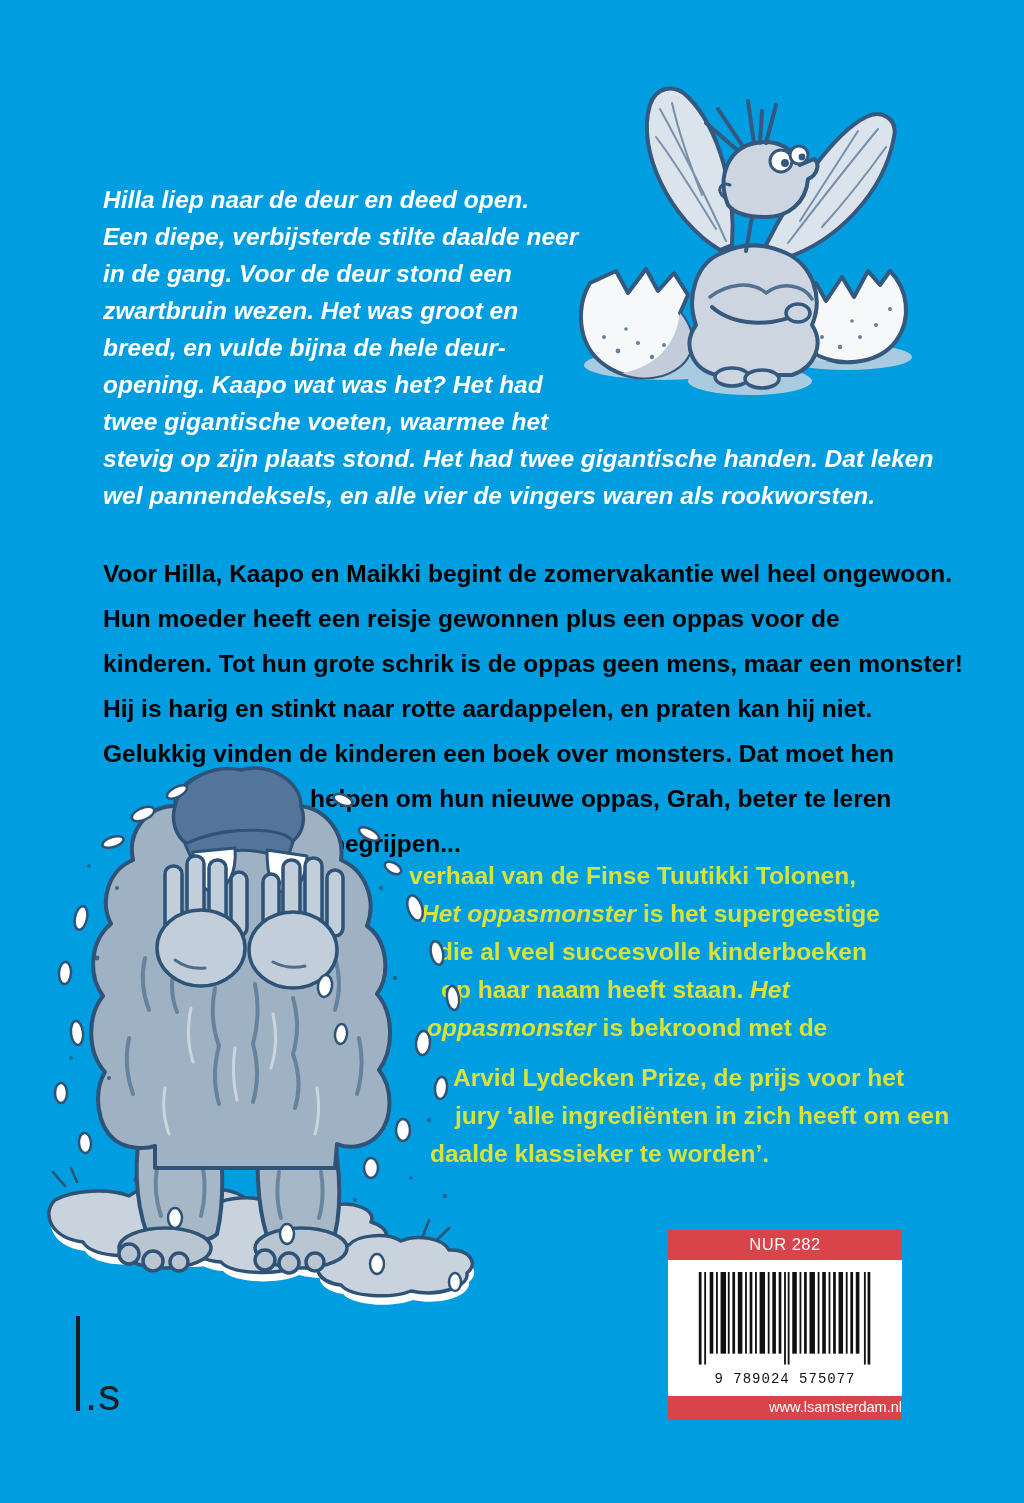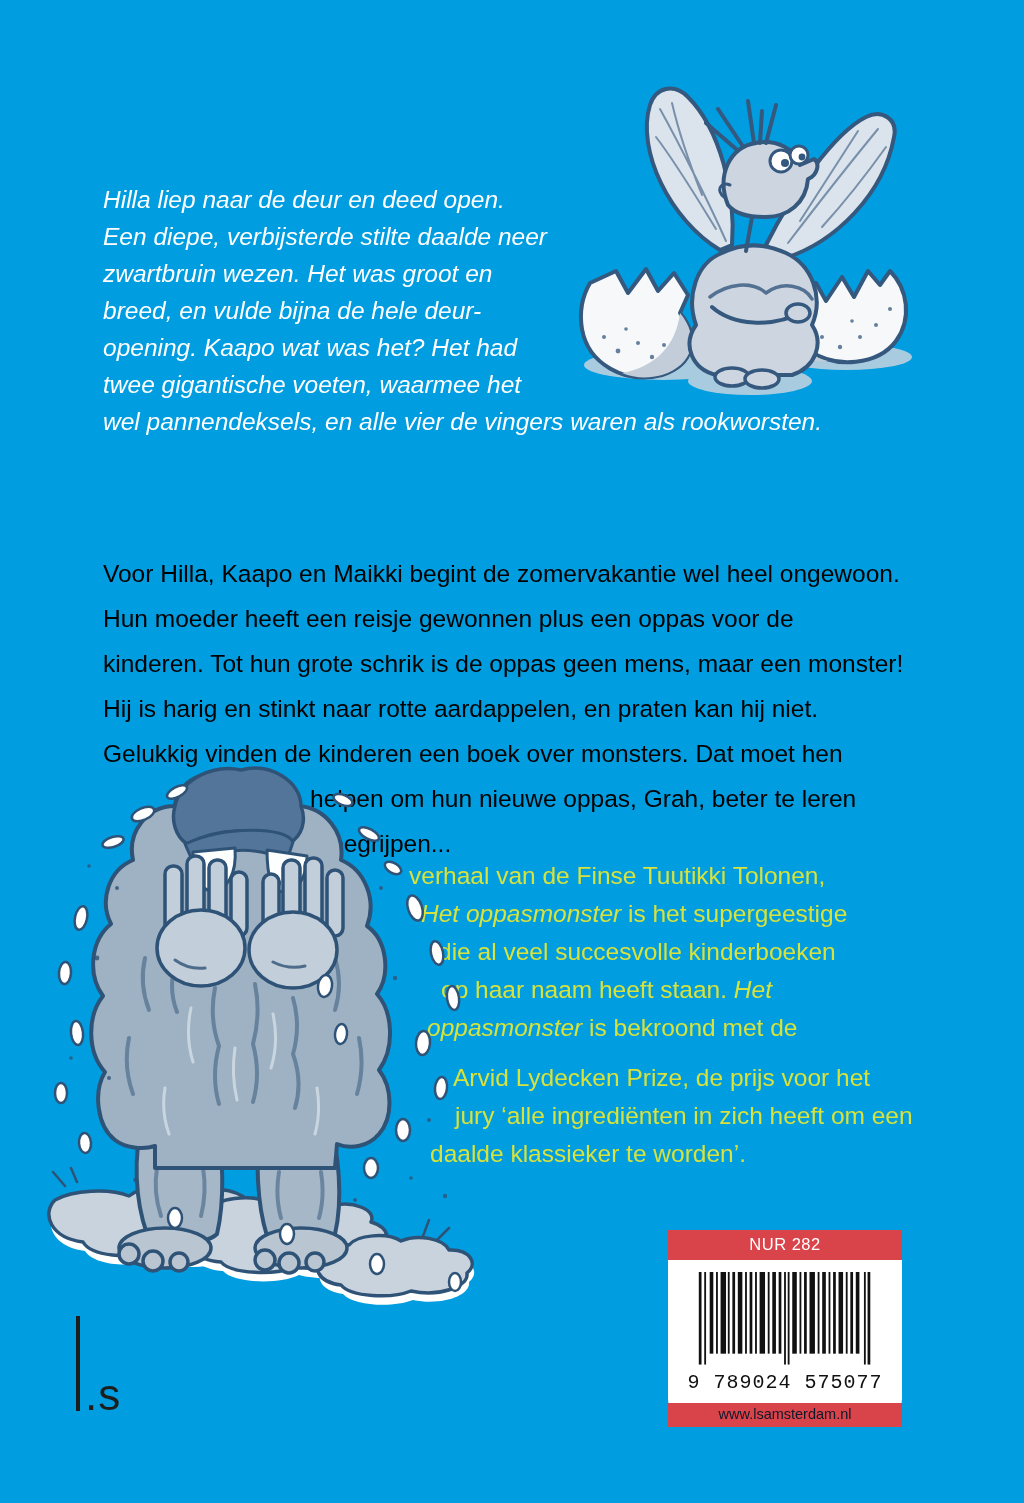--- a/index.html
+++ b/index.html
@@ -1,21 +1,21 @@
 <!DOCTYPE html>
 <html><head>
 <meta charset="utf-8">
 <style>
   html,body{margin:0;padding:0;}
   .page{
     position:relative;width:1024px;height:1503px;overflow:hidden;
     background:#009de0;
     font-family:"Liberation Sans",sans-serif;
   }
-  .txt-block{position:absolute;white-space:nowrap;}
+  .txt-block{position:absolute;white-space:nowrap;font-weight:bold;}
   .excerpt{left:103px;top:181px;color:#ffffff;font-style:italic;font-size:24.5px;line-height:37px;}
   .synopsis{left:103px;top:551px;color:#000000;font-size:24.5px;line-height:45px;}
   .synopsis .line:nth-child(6){padding-left:207px;}
   .synopsis .line:nth-child(7){padding-left:227px;}
   .blurb{left:398px;top:857px;color:#d7e23c;font-size:24.5px;line-height:38px;}
   .blurb .line:nth-child(1){padding-left:11px;}
   .blurb .line:nth-child(2){padding-left:23px;}
   .blurb .line:nth-child(3){padding-left:40px;}
   .blurb .line:nth-child(4){padding-left:43px;}
   .blurb .line:nth-child(5){padding-left:29px;}
@@ -30,40 +30,42 @@
   .crying{left:25px;top:748px;width:460px;height:560px;}
 
   .barcode-card{
     position:absolute;left:668px;top:1230px;width:234px;
     background:#ffffff;display:flex;flex-direction:column;border-radius:28px;
   }
   .nur-bar{background:#d9434a;color:#fff;text-align:center;font-size:16.5px;
     letter-spacing:.5px;padding:5px 0 6px;}
   .bars-wrap{padding:12px 16px 0 16px;}
   .bars-wrap svg{display:block;width:100%;height:98px;}
-  .isbn{font-family:"Liberation Mono","DejaVu Sans Mono",monospace;font-size:20px;
+  .isbn{font-family:"Liberation Mono","DejaVu Sans Mono",monospace;font-size:14px;
     color:#111;text-align:center;letter-spacing:1px;padding:1px 0 9px;}
-  .url-bar{background:#d9434a;color:#0f172a;text-align:center;font-size:14.5px;padding:3px 0 5px;}
+  .url-bar{background:#d9434a;color:#ffffff;text-align:right;font-size:14.5px;padding:3px 0 5px;}
 
   .logo{position:absolute;left:76px;top:1316px;display:flex;align-items:flex-end;color:#1d1d1b;}
   .logo-bar{width:4px;height:95px;background:#1d1d1b;}
   .logo-suffix{font-size:44px;line-height:0.72;margin-left:5px;letter-spacing:1px;font-family:"Liberation Sans",sans-serif;}
 </style>
 </head>
 <body>
 
 <div class="page">
 
   <div id="excerpt" class="txt-block excerpt">
       <div class="line">Hilla liep naar de deur en deed open.</div>
       <div class="line">Een diepe, verbijsterde stilte daalde neer</div>
+      <div class="line">in de gang. Voor de deur stond een</div>
       <div class="line">zwartbruin wezen. Het was groot en</div>
       <div class="line">breed, en vulde bijna de hele deur-</div>
       <div class="line">opening. Kaapo wat was het? Het had</div>
       <div class="line">twee gigantische voeten, waarmee het</div>
+      <div class="line">stevig op zijn plaats stond. Het had twee gigantische handen. Dat leken</div>
       <div class="line">wel pannendeksels, en alle vier de vingers waren als rookworsten.</div>
     </div>
 
   <div id="synopsis" class="txt-block synopsis">
       <div class="line">Voor Hilla, Kaapo en Maikki begint de zomervakantie wel heel ongewoon.</div>
       <div class="line">Hun moeder heeft een reisje gewonnen plus een oppas voor de</div>
       <div class="line">kinderen. Tot hun grote schrik is de oppas geen mens, maar een monster!</div>
       <div class="line">Hij is harig en stinkt naar rotte aardappelen, en praten kan hij niet.</div>
       <div class="line">Gelukkig vinden de kinderen een boek over monsters. Dat moet hen</div>
       <div class="line">helpen om hun nieuwe oppas, Grah, beter te leren</div>

